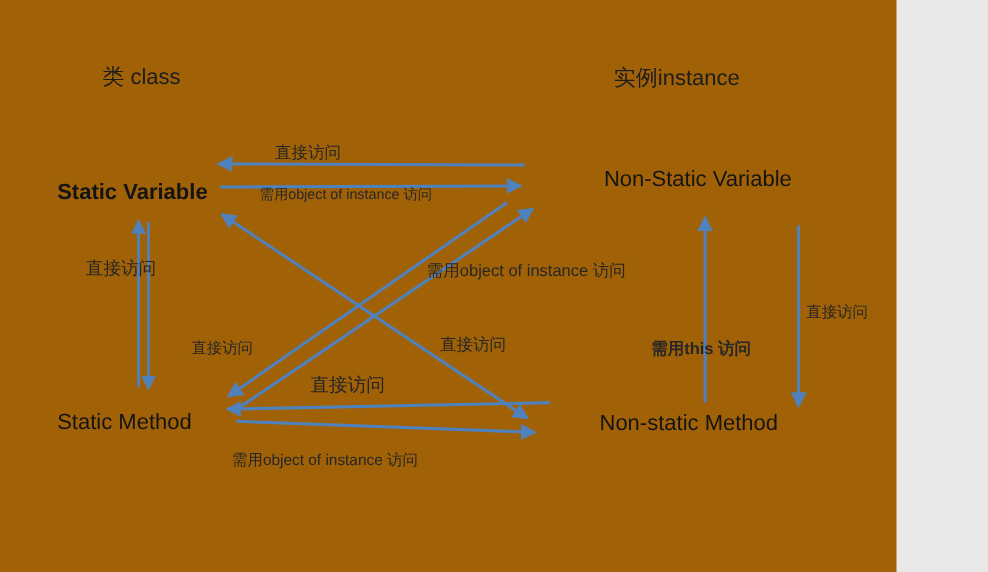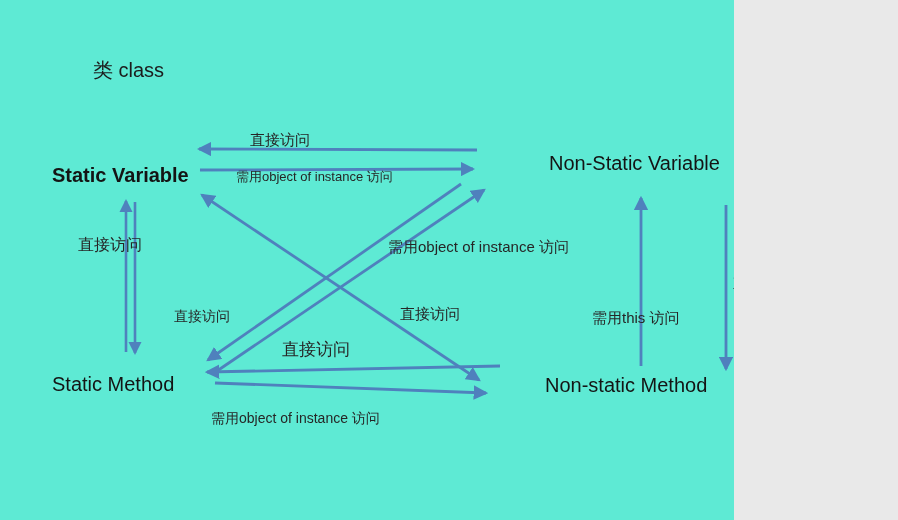--- a/index.html
+++ b/index.html
@@ -1,19 +1,19 @@
 <!DOCTYPE html>
 <html><head>
 <meta charset="utf-8">
 <style>
   html,body { margin:0; padding:0; background:#e9e9e9; }
   .slide {
     position:relative;
-    width:734px; height:520px;
-    background:#5eead4;
+    width:815px; height:520px;
+    background:#a16207;
     overflow:hidden;
     font-family:"Liberation Sans","DejaVu Sans",sans-serif;
   }
   .slide svg { position:absolute; left:0; top:0; }
   .lbl { position:absolute; white-space:nowrap; line-height:1.15; }
   .title { font-size:20px; color:#1c1c1c; }
   .node  { font-size:20px; color:#141414; }
   .edge  { font-size:15px; color:#262626; }
 </style>
 </head>
@@ -41,30 +41,31 @@
     <line x1="217" y1="371" x2="484" y2="190" stroke="#4f81bd" stroke-width="2.8" marker-end="url(#ah)"></line>
 
     <line x1="500" y1="366" x2="207" y2="372" stroke="#4f81bd" stroke-width="2.8" marker-end="url(#ah)"></line>
     <line x1="215" y1="383" x2="486" y2="393" stroke="#4f81bd" stroke-width="2.8" marker-end="url(#ah)"></line>
 
     <line x1="641" y1="366" x2="641" y2="198" stroke="#4f81bd" stroke-width="2.8" marker-end="url(#ah)"></line>
     <line x1="726" y1="205" x2="726" y2="369" stroke="#4f81bd" stroke-width="2.8" marker-end="url(#ah)"></line>
   </svg>
 
   <div class="lbl title" style="left:93px; top:59px;">类 class</div>
+  <div class="lbl title" style="left:558px; top:60px;">实例instance</div>
 
   <div class="lbl node" style="left:52px; top:164px;font-weight:bold;">Static Variable</div>
   <div class="lbl node" style="left:549px; top:152px;">Non-Static Variable</div>
   <div class="lbl node" style="left:545px; top:374px;">Non-static Method</div>
   <div class="lbl node" style="left:52px; top:373px;">Static Method</div>
 
   <div class="lbl edge" style="left:78px; top:236px; font-size:16px;">直接访问</div>
   <div class="lbl edge" style="left:250px; top:131px;">直接访问</div>
   <div class="lbl edge" style="left:236px; top:170px; font-size:13px;">需用object of instance 访问</div>
   <div class="lbl edge" style="left:388px; top:238px;">需用object of instance 访问</div>
   <div class="lbl edge" style="left:174px; top:308px; font-size:14px;">直接访问</div>
   <div class="lbl edge" style="left:400px; top:305px;">直接访问</div>
   <div class="lbl edge" style="left:282px; top:340px; font-size:17px;">直接访问</div>
   <div class="lbl edge" style="left:211px; top:410px; font-size:14px;">需用object of instance 访问</div>
-  <div class="lbl edge" style="left:592px; top:309px;">需用this 访问</div>
+  <div class="lbl edge" style="left:592px; top:309px;font-weight:bold;">需用this 访问</div>
   <div class="lbl edge" style="left:733px; top:275px; font-size:14px;">直接访问</div>
 
 </div>
 
 </body></html>

